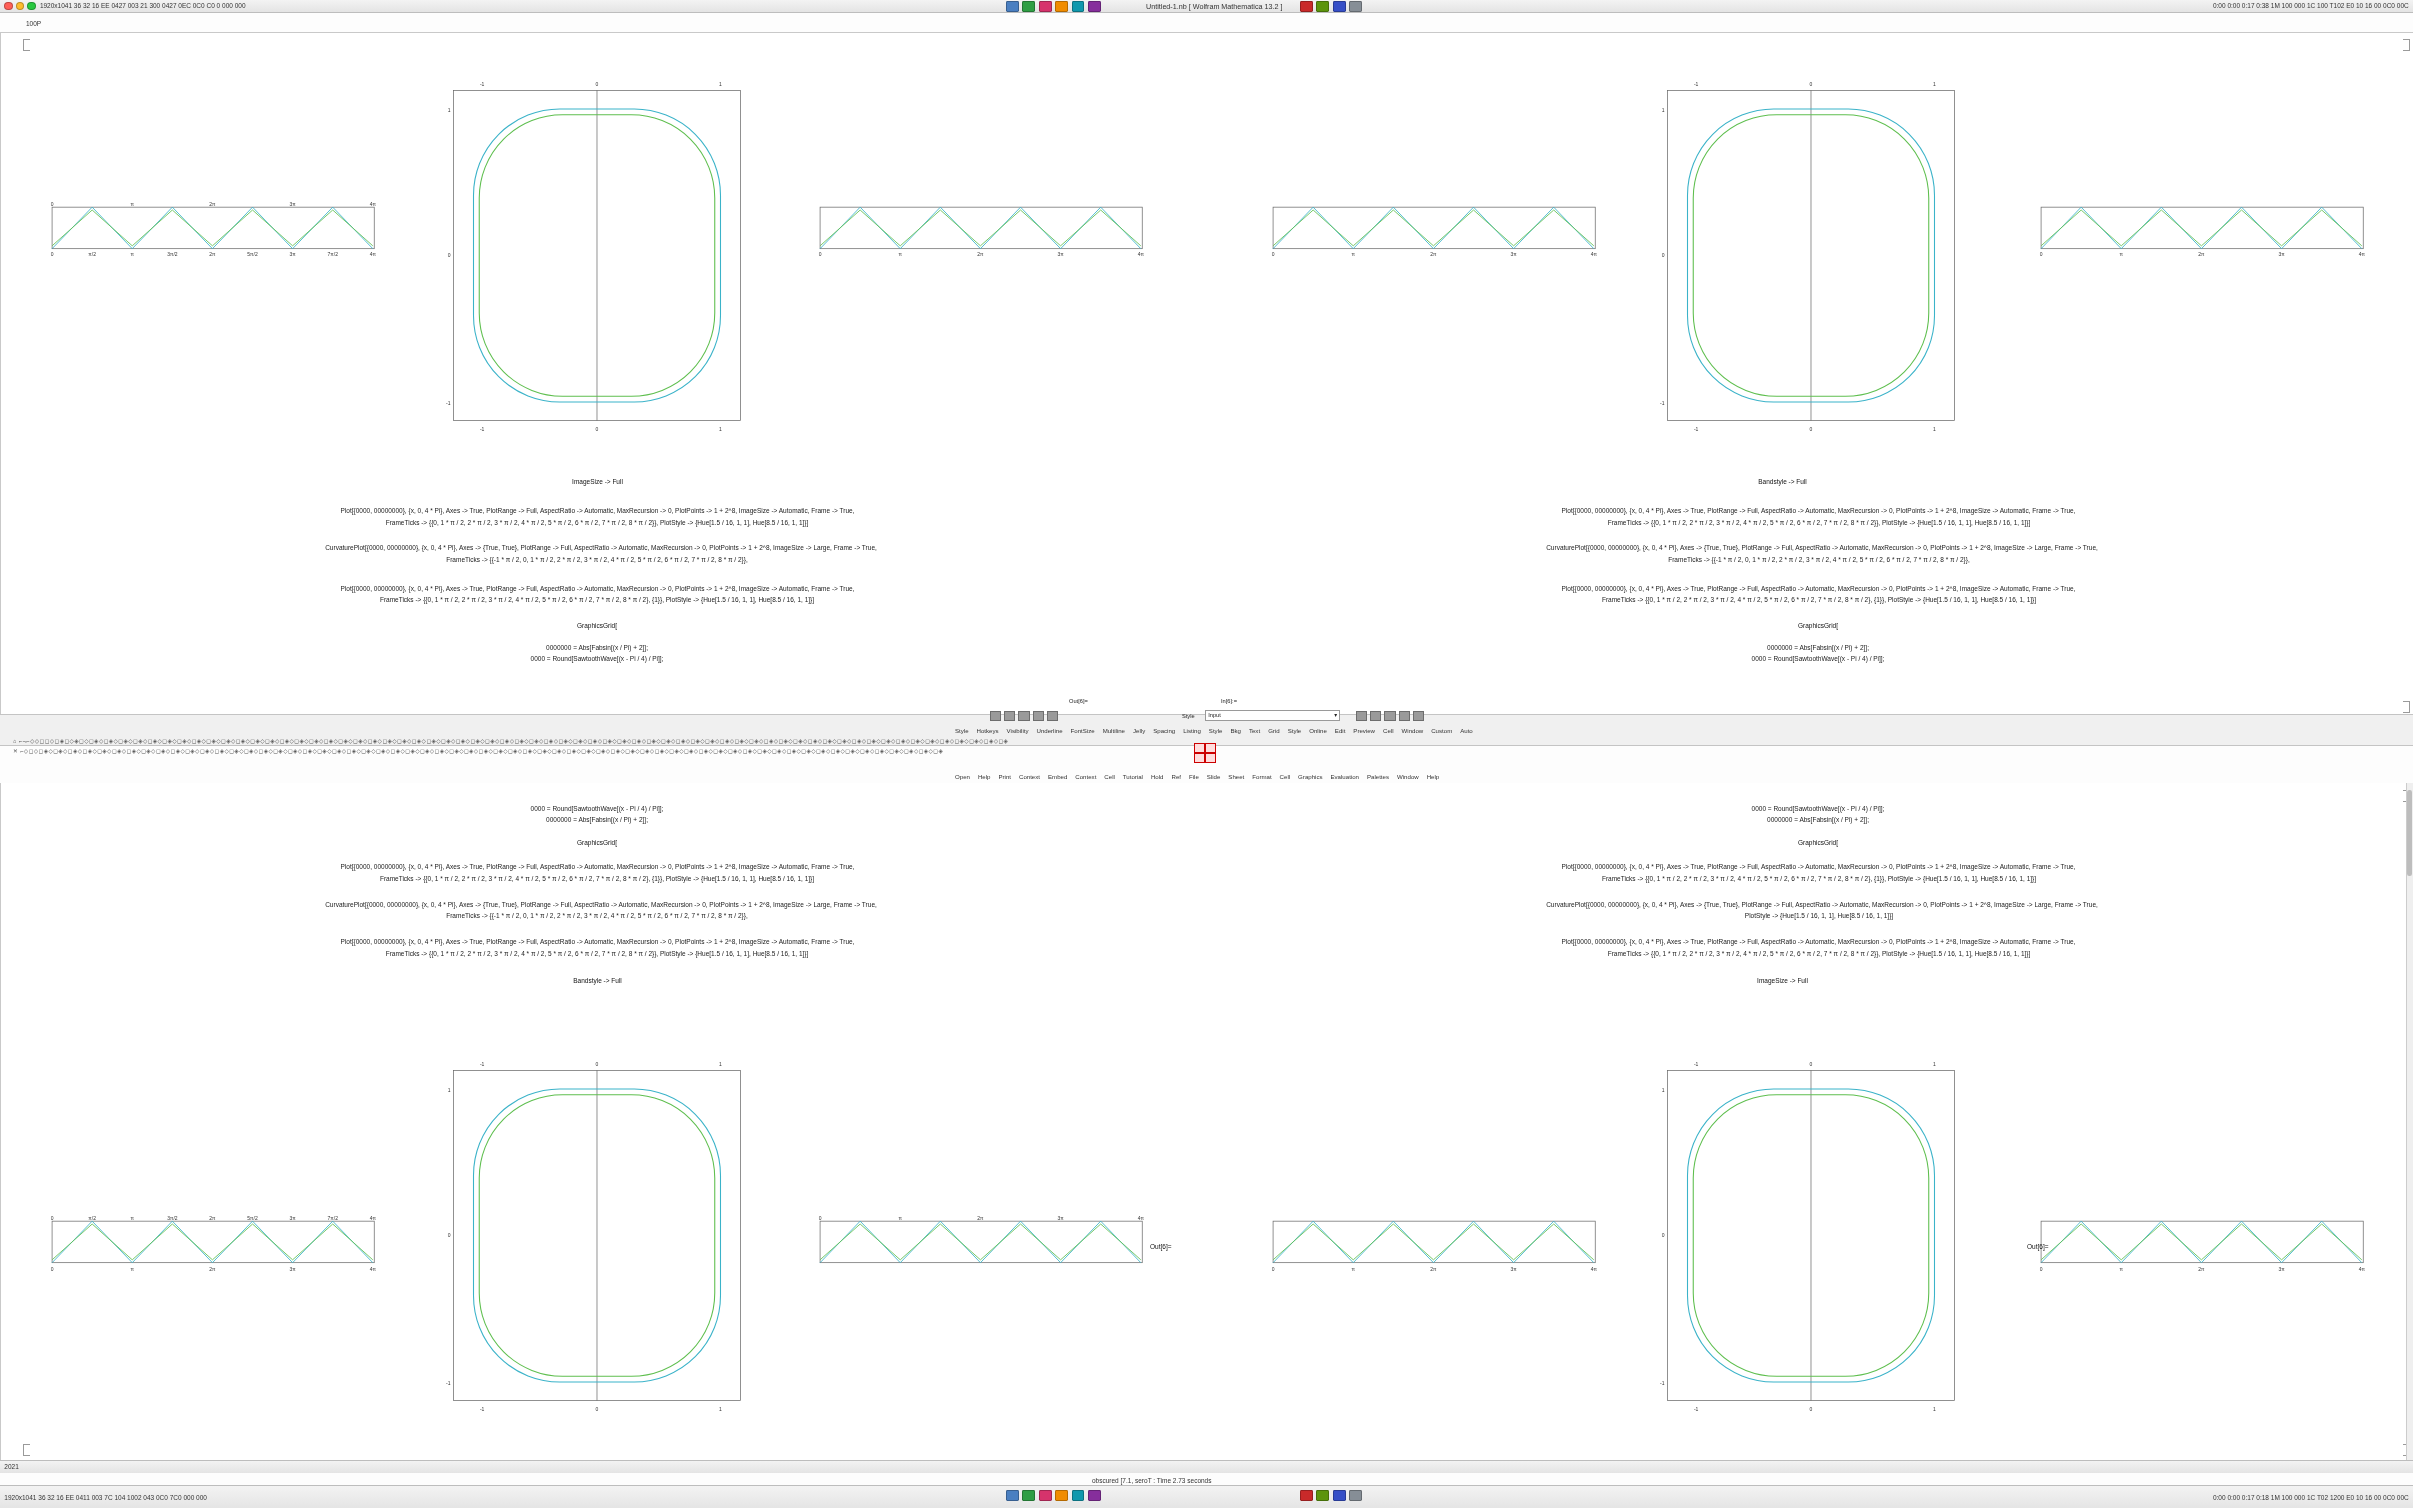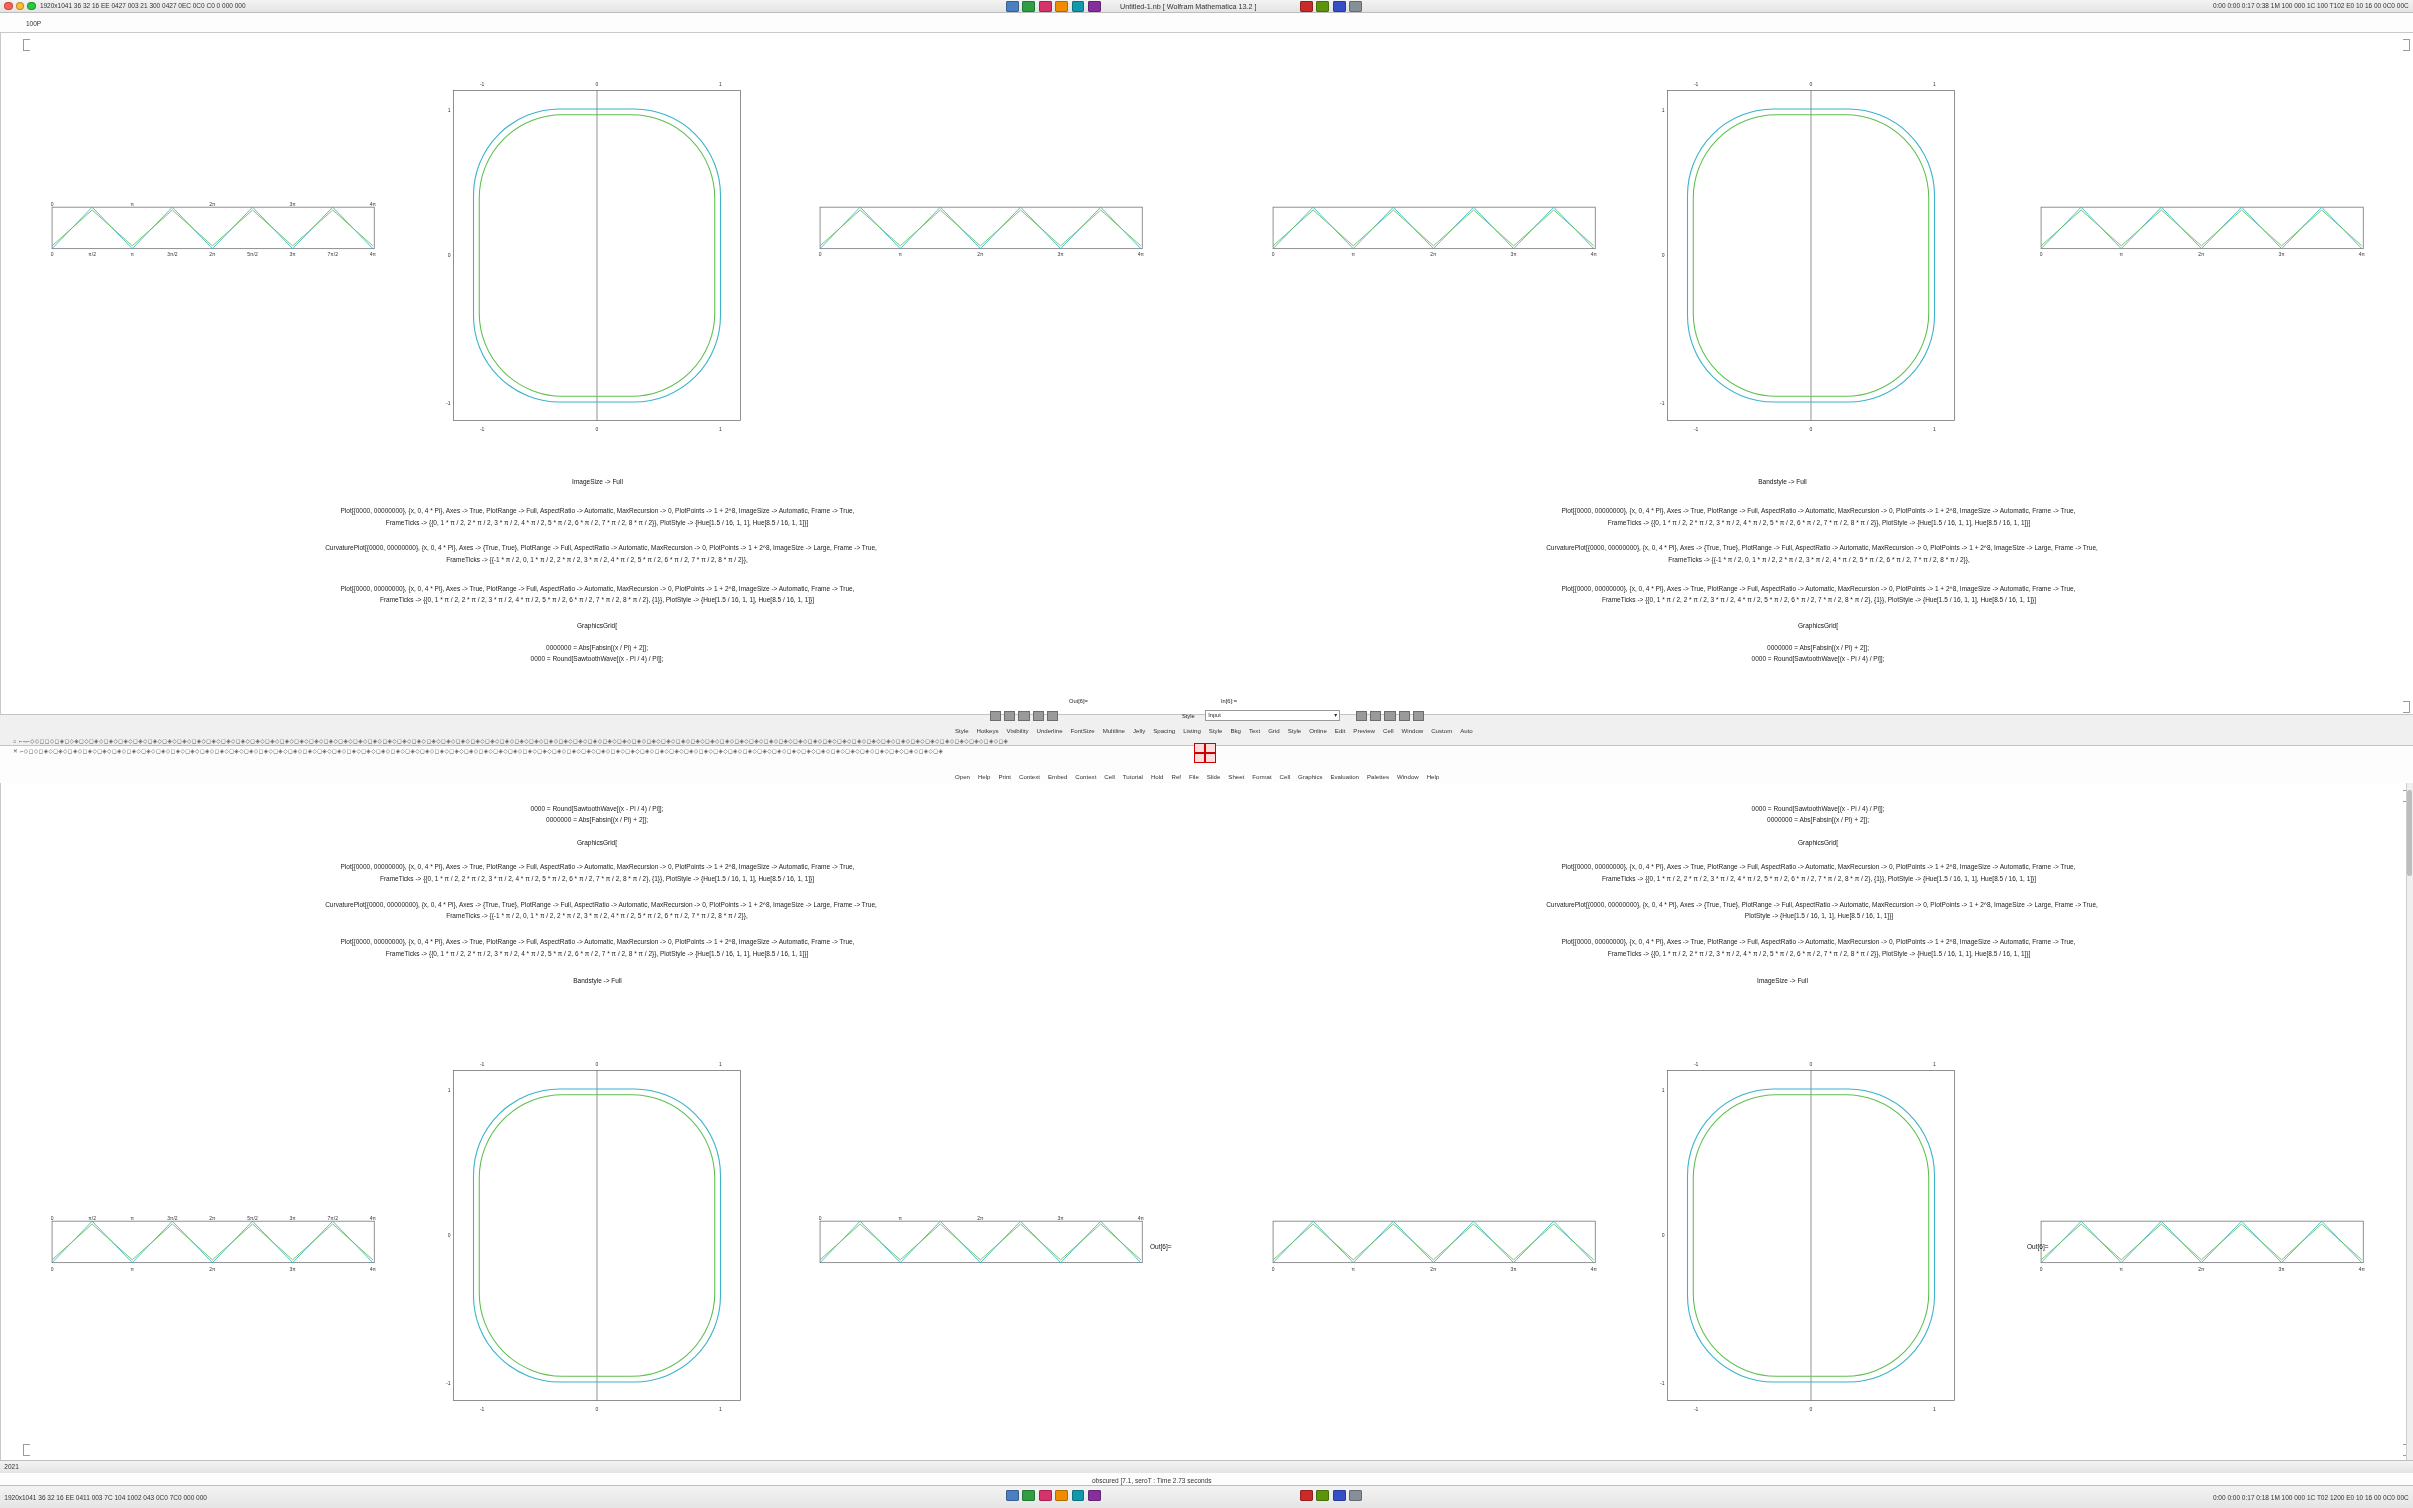--- a/index.html
+++ b/index.html
@@ -63,21 +63,21 @@
     <span class="ic" style="background:#f08c00"></span>
     <span class="ic" style="background:#1098ad"></span>
     <span class="ic" style="background:#862e9c"></span>
   </div>
   <div class="tray" style="top:0.7px;left:1300px;">
     <span class="ic" style="background:#c92a2a"></span>
     <span class="ic" style="background:#5c940d"></span>
     <span class="ic" style="background:#364fc7"></span>
     <span class="ic" style="background:#868e96"></span>
   </div>
-  <div class="statusline" style="top:2.2px;left:1120px;font-size:7.2px;">Untitled-1.nb  [ Wolfram Mathematica 13.2 ]</div>
+  <div class="statusline" style="top:2.2px;left:1146px;font-size:7.2px;">Untitled-1.nb  [ Wolfram Mathematica 13.2 ]</div>
   <div class="statusline" style="top:20px;left:26px;">100P</div>
 
   <div class="pane" style="top:32px;left:0;width:2412px;height:682px;">
     <div class="nb-inner flip">
 
       <div class="plotbox" style="left:29px;top:167px;">
         <svg width="352" height="63" viewBox="0 0 490 88">
           <rect x="30" y="10" width="450" height="58" fill="none" stroke="#666" stroke-width="1"></rect>
           <polyline points="30,68 86,10 142,68 198,10 254,68 310,10 366,68 422,10 478,68" fill="none" stroke="#3bb3c9" stroke-width="1.2"></polyline>
           <polyline points="30,64 86,14 142,64 198,14 254,64 310,14 366,64 422,14 478,64" fill="none" stroke="#5fbf4f" stroke-width="1.2"></polyline>

